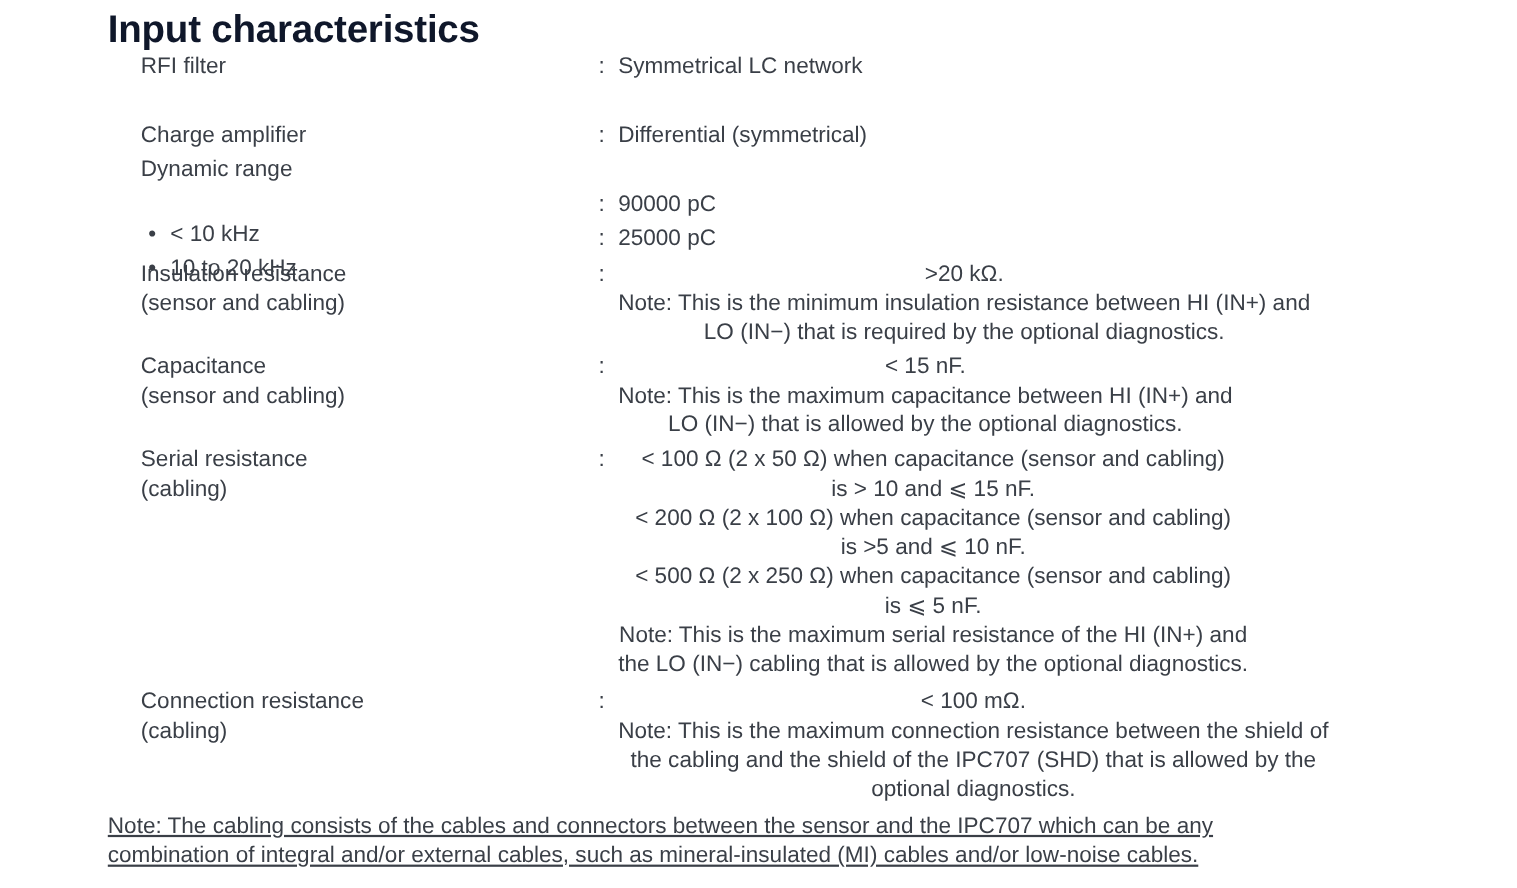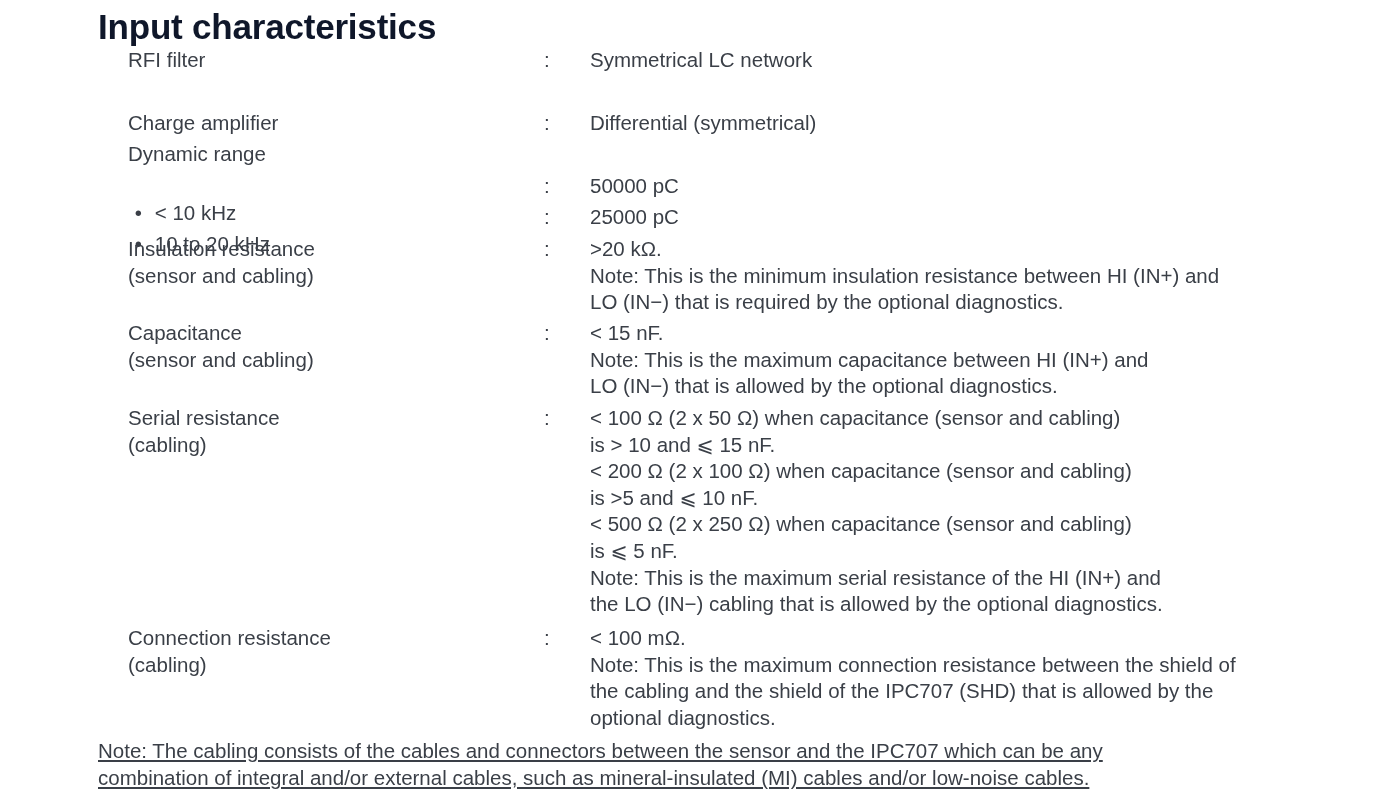--- a/index.html
+++ b/index.html
@@ -8,21 +8,21 @@
     font-family: "Liberation Sans", "DejaVu Sans", sans-serif;
     color: #3a3f47;
   }
   .title {
     position: absolute; left: 98px; top: 7px;
     font-size: 35px; font-weight: bold; letter-spacing: -0.2px; color: #0f172a;
   }
   .row { position: absolute; left: 98px; width: 1240px; font-size: 20.5px; line-height: 26.6px; }
   .label { position: absolute; left: 0; top: 0; white-space: pre; margin-left: 30px; }
   .colon { position: absolute; left: 446px; top: 0; }
-  .value { position: absolute; left: 492px; top: 0; white-space: pre; }
+  .value { position: absolute; left: 464px; top: 0; white-space: pre; text-align: center; }
   .bullet-label { position: absolute; left: 12px; top: 0; white-space: pre; }
   .bullet { display: inline-block; width: 20px; text-align: left; padding-left: 2px; }
   .footnote { position: absolute; left: 98px; top: 737px; font-size: 20.5px; line-height: 27px; width: 1200px; white-space: pre; text-decoration: underline; }
 </style>
 </head>
 <body>
 
 <div class="title">Input characteristics</div>
 
 <div class="row" style="top:47px;">
@@ -39,21 +39,21 @@
 
 <div class="row" style="top:141px;">
   <span class="label">Dynamic range</span>
 </div>
 
 <div class="row" style="top:173px;">
   <span class="bullet-label">
     <span class="bullet">•</span><span>&lt; 10 kHz</span>
   </span>
   <span class="colon">:</span>
-  <span class="value">50000 pC</span>
+  <span class="value">90000 pC</span>
 </div>
 
 <div class="row" style="top:204px;">
   <span class="bullet-label">
     <span class="bullet">•</span><span>10 to 20 kHz</span>
   </span>
   <span class="colon">:</span>
   <span class="value">25000 pC</span>
 </div>
 

